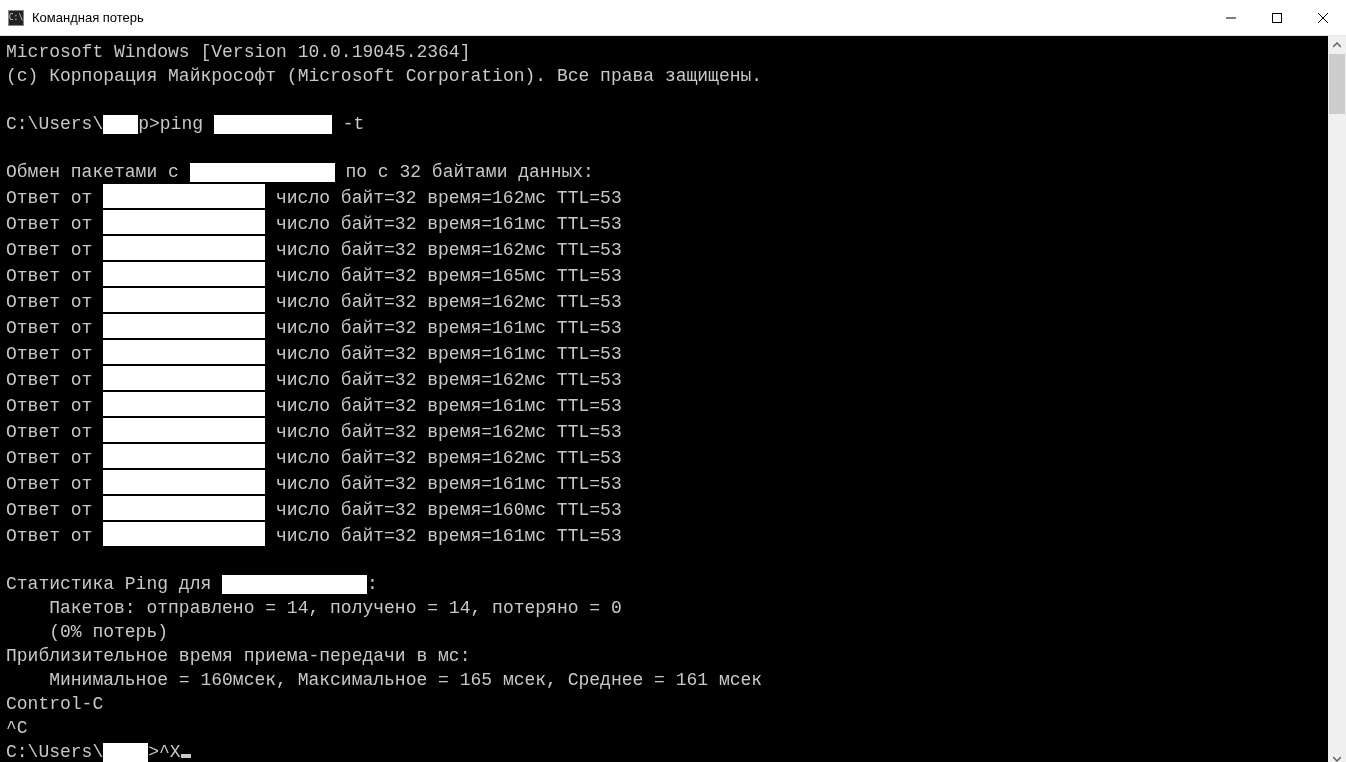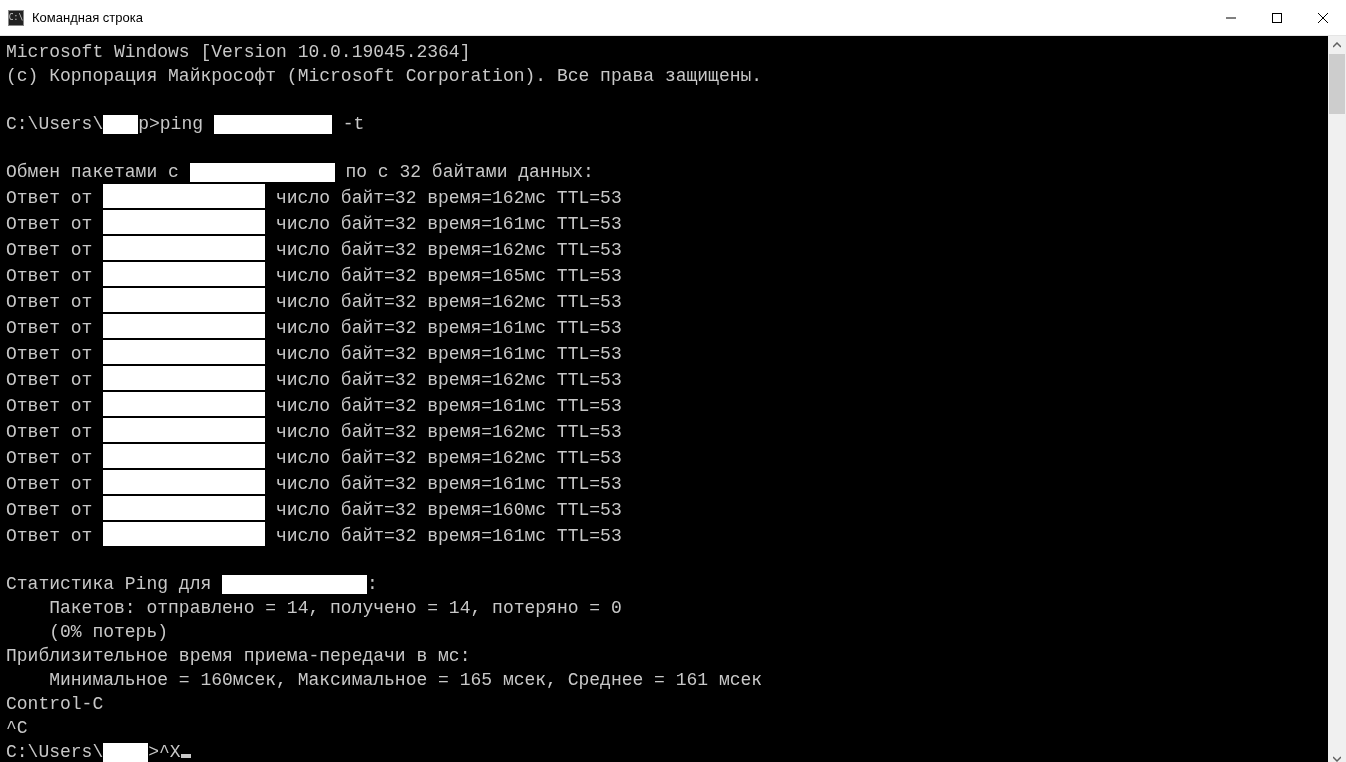--- a/index.html
+++ b/index.html
@@ -104,21 +104,21 @@
       background: #c8c8c8;
       vertical-align: baseline;
       margin-bottom: -1px;
     }
   </style>
 </head>
 <body>
 
 <div class="titlebar">
   <span class="titlebar-icon">C:\</span>
-  <span class="titlebar-title">Командная строка</span>
+  <span class="titlebar-title">Командная потерь</span>
   <span class="titlebar-spacer"></span>
   <div class="win-controls">
     <div class="win-btn">
       <svg width="10" height="10">
           <line x1="0" y1="5" x2="10" y2="5" stroke="#000" stroke-width="1"></line>
         </svg>
     </div>
     <div class="win-btn">
       <svg width="10" height="10">
           <rect x="0.5" y="0.5" width="9" height="9" fill="none" stroke="#000" stroke-width="1"></rect>

